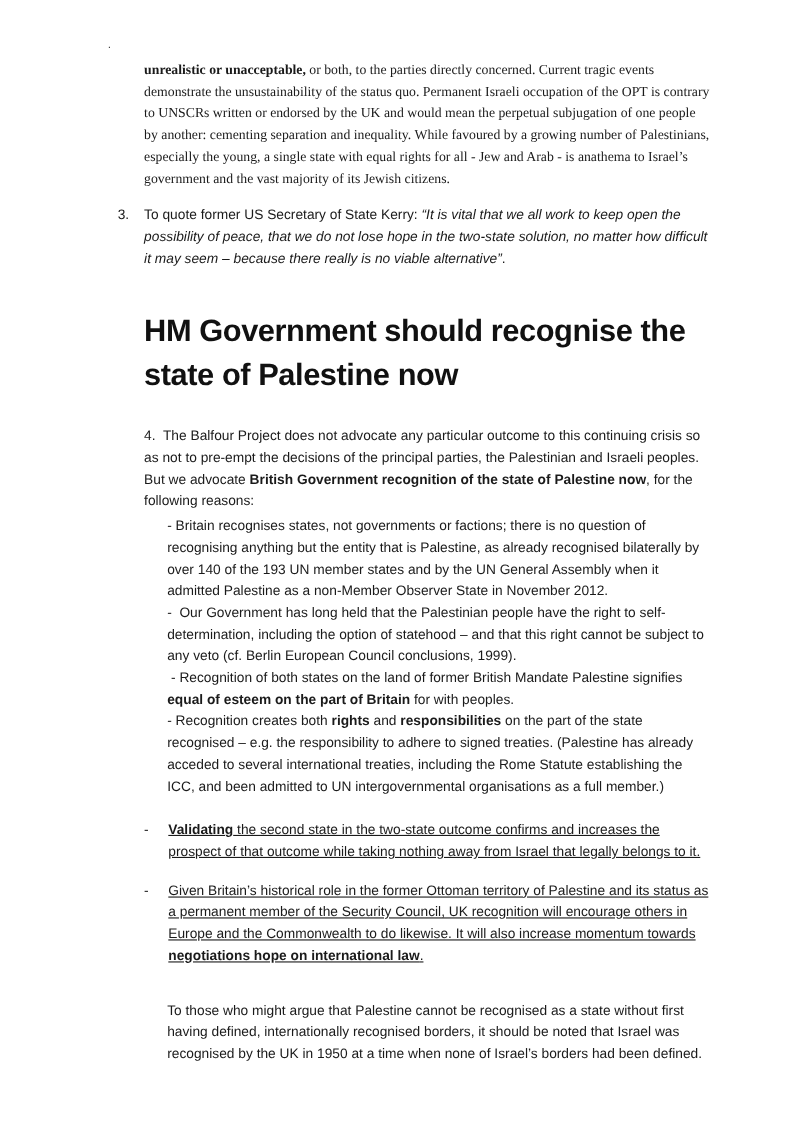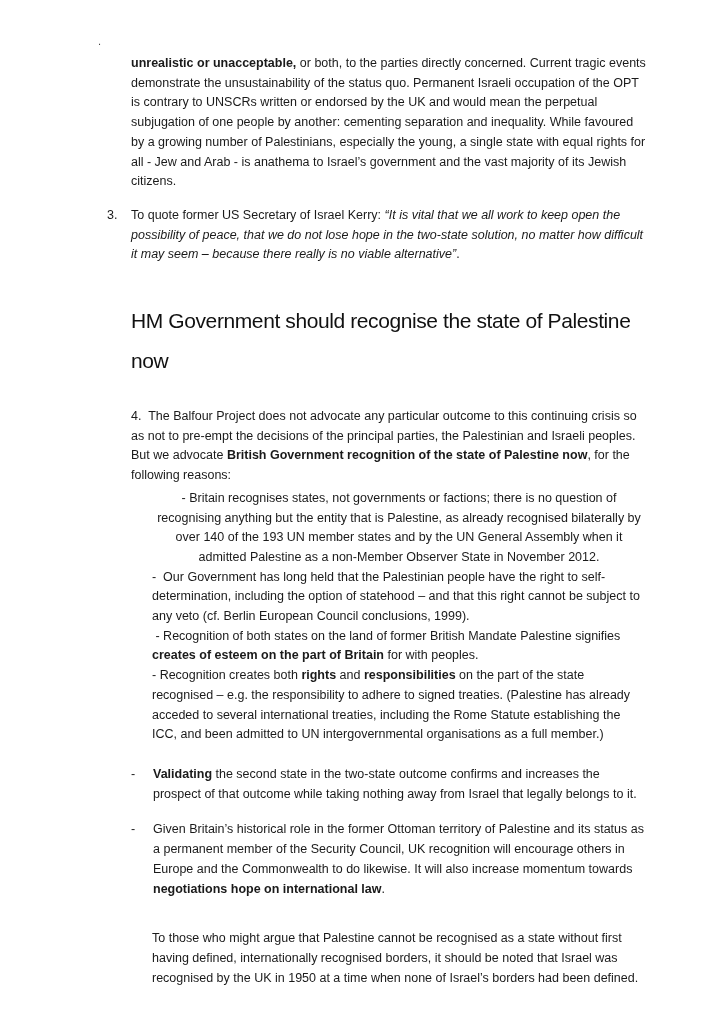--- a/index.html
+++ b/index.html
@@ -23,59 +23,59 @@
     top: 32px;
     font-size: 11px;
     color: #444444;
   }
   .content { width: 100%; }
   .block { margin: 0; }
   .b { font-weight: bold; }
   .i { font-style: italic; }
 
   .para { }
-  .para:first-child { margin-top: 0; }
+  .para:first-child { margin-top: 0; font-family: Liberation Serif, serif; }
 
   .numbered { position: relative; margin-top: 14px; }
   .numbered .num { position: absolute; left: -24px; top: 0; }
 
   h1.heading {
-    font-size: 21px;
+    font-size: 28px;
     line-height: 40px;
-    font-weight: 400;
+    font-weight: 700;
     letter-spacing: -0.4px;
     color: #111111;
     margin: 36px 0 26px 0;
   }
 
   .indent { margin-left: 21px; }
-  .para + .indent { margin-top: 3px; text-align: center; }
+  .para + .indent { margin-top: 3px; }
 
   .dash { display: flex; margin-top: 20px; }
   .dash + .dash { margin-top: 16px; }
   .dash .dashm { width: 22px; flex: none; }
-  .dash .dtext { flex: 1 1 auto; }
+  .dash .dtext { flex: 1 1 auto; text-decoration: underline; }
   .dash + .indent { margin-top: 30px; }
 </style>
 </head>
 <body>
 
 <div class="page">
   <span class="stray">.</span>
   <div class="content">
       <div class="block para"><span class="b">unrealistic or unacceptable,</span><span> or both, to the parties directly concerned. Current tragic events demonstrate the unsustainability of the status quo. Permanent Israeli occupation of the OPT is contrary to UNSCRs written or endorsed by the UK and would mean the perpetual subjugation of one people by another: cementing separation and inequality. While favoured by a growing number of Palestinians, especially the young, a single state with equal rights for all - Jew and Arab - is anathema to Israel’s government and the vast majority of its Jewish citizens.</span></div>
       <div class="block numbered">
         <span class="num">3.</span>
-        <div class="ntext"><span>To quote former US Secretary of Israel Kerry: </span><span class="i">“It is vital that we all work to keep open the possibility of peace, that we do not lose hope in the two-state solution, no matter how difficult it may seem – because there really is no viable alternative”</span><span>.</span></div>
+        <div class="ntext"><span>To quote former US Secretary of State Kerry: </span><span class="i">“It is vital that we all work to keep open the possibility of peace, that we do not lose hope in the two-state solution, no matter how difficult it may seem – because there really is no viable alternative”</span><span>.</span></div>
       </div>
       <h1 class="heading">HM Government should recognise the state of Palestine now</h1>
       <div class="block para"><span>4.&nbsp; The Balfour Project does not advocate any particular outcome to this continuing crisis so as not to pre-empt the decisions of the principal parties, the Palestinian and Israeli peoples. But we advocate </span><span class="b">British Government recognition of the state of Palestine now</span><span>, for the following reasons:</span></div>
       <div class="block indent"><span>- Britain recognises states, not governments or factions; there is no question of recognising anything but the entity that is Palestine, as already recognised bilaterally by over 140 of the 193 UN member states and by the UN General Assembly when it admitted Palestine as a non-Member Observer State in November 2012.</span></div>
       <div class="block indent"><span>-&nbsp; Our Government has long held that the Palestinian people have the right to self-determination, including the option of statehood – and that this right cannot be subject to any veto (cf. Berlin European Council conclusions, 1999).</span></div>
-      <div class="block indent"><span>&nbsp;- Recognition of both states on the land of former British Mandate Palestine signifies </span><span class="b">creates of esteem on the part of Britain</span><span> for with peoples.</span></div>
+      <div class="block indent"><span>&nbsp;- Recognition of both states on the land of former British Mandate Palestine signifies </span><span class="b">equal of esteem on the part of Britain</span><span> for with peoples.</span></div>
       <div class="block indent"><span>- Recognition creates both </span><span class="b">rights</span><span> and </span><span class="b">responsibilities</span><span> on the part of the state recognised – e.g. the responsibility to adhere to signed treaties. (Palestine has already acceded to several international treaties, including the Rome Statute establishing the ICC, and been admitted to UN intergovernmental organisations as a full member.)</span></div>
       <div class="block dash">
         <span class="dashm">-</span>
         <div class="dtext"><span class="b">Validating</span><span> the second state in the two-state outcome confirms and increases the prospect of that outcome while taking nothing away from Israel that legally belongs to it.</span></div>
       </div>
       <div class="block dash">
         <span class="dashm">-</span>
         <div class="dtext"><span>Given Britain’s historical role in the former Ottoman territory of Palestine and its status as a permanent member of the Security Council, UK recognition will encourage others in Europe and the Commonwealth to do likewise. It will also increase momentum towards </span><span class="b">negotiations hope on international law</span><span>.</span></div>
       </div>
       <div class="block indent"><span>To those who might argue that Palestine cannot be recognised as a state without first having defined, internationally recognised borders, it should be noted that Israel was recognised by the UK in 1950 at a time when none of Israel’s borders had been defined.</span></div>

